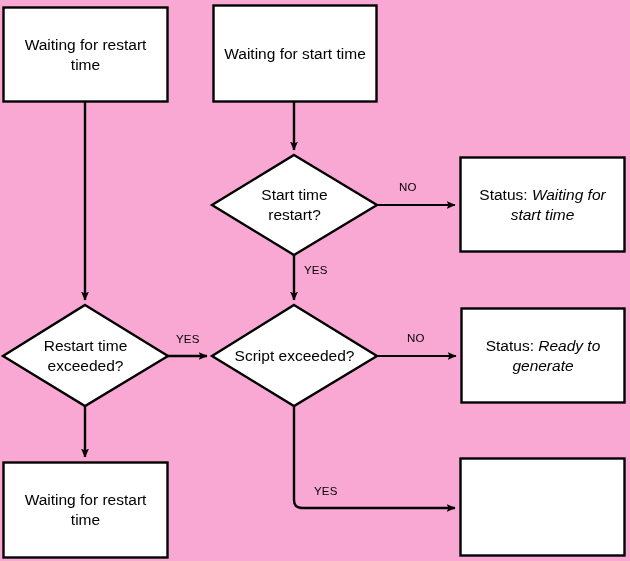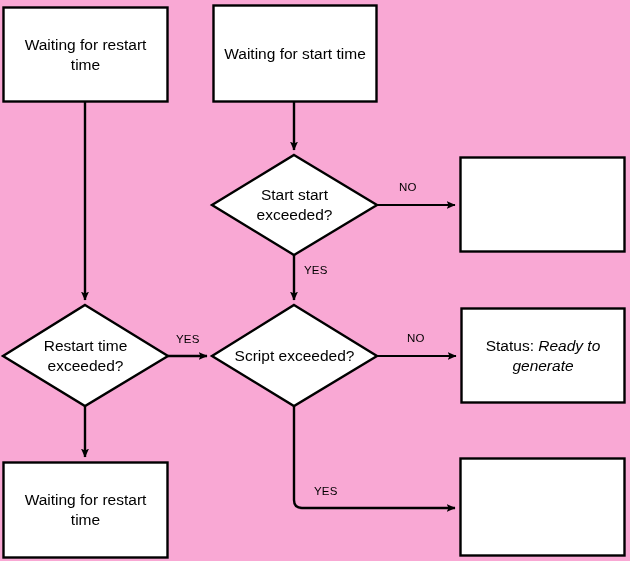--- a/index.html
+++ b/index.html
@@ -113,26 +113,29 @@
     <path d="M 377 356 L 456 356" fill="none" stroke="#000000" stroke-width="2.0" marker-end="url(#arrowhead)"></path>
 
      Status: Waiting for predecessor --&gt;
     <path d="M 294 406 L 294 500 Q 294 508 302 508 L 455 508" fill="none" stroke="#000000" stroke-width="2.4" marker-end="url(#arrowhead)"></path>
   </svg>
 
   <div class="node-text box-text" style="left:3px; top:7px; width:165px; height:95px;">Waiting for restart time</div>
 
   <div class="node-text box-text" style="left:213px; top:5px; width:164px; height:97px;">Waiting for start time</div>
 
-  <div class="node-text diamond-text" style="left:212px; top:155px; width:165px; height:100px;">Start start exceeded?</div>
+  <div class="node-text diamond-text" style="left:212px; top:155px; width:165px; height:100px;">Start time restart?</div>
 
   <div class="node-text diamond-text" style="left:3px; top:306px; width:165px; height:100px;">Restart time exceeded?</div>
 
   <div class="node-text diamond-text" style="left:212px; top:306px; width:165px; height:100px; padding:0 8px;">Script exceeded?</div>
 
+  <div class="node-text box-text" style="left:460px; top:157px; width:165px; height:95px;">
+    <span><span class="status-label">Status: </span><span class="status-value">Waiting for start time</span></span>
+  </div>
 
   <div class="node-text box-text" style="left:461px; top:308px; width:164px; height:95px;text-align:center;">
     <span><span class="status-label">Status: </span><span class="status-value">Ready to generate</span></span>
   </div>
 
 
   <div class="node-text box-text" style="left:3px; top:462px; width:165px; height:96px;">Waiting for restart time</div>
 
   <div class="edge-label" style="left:399px; top:181px;">NO</div>
 

